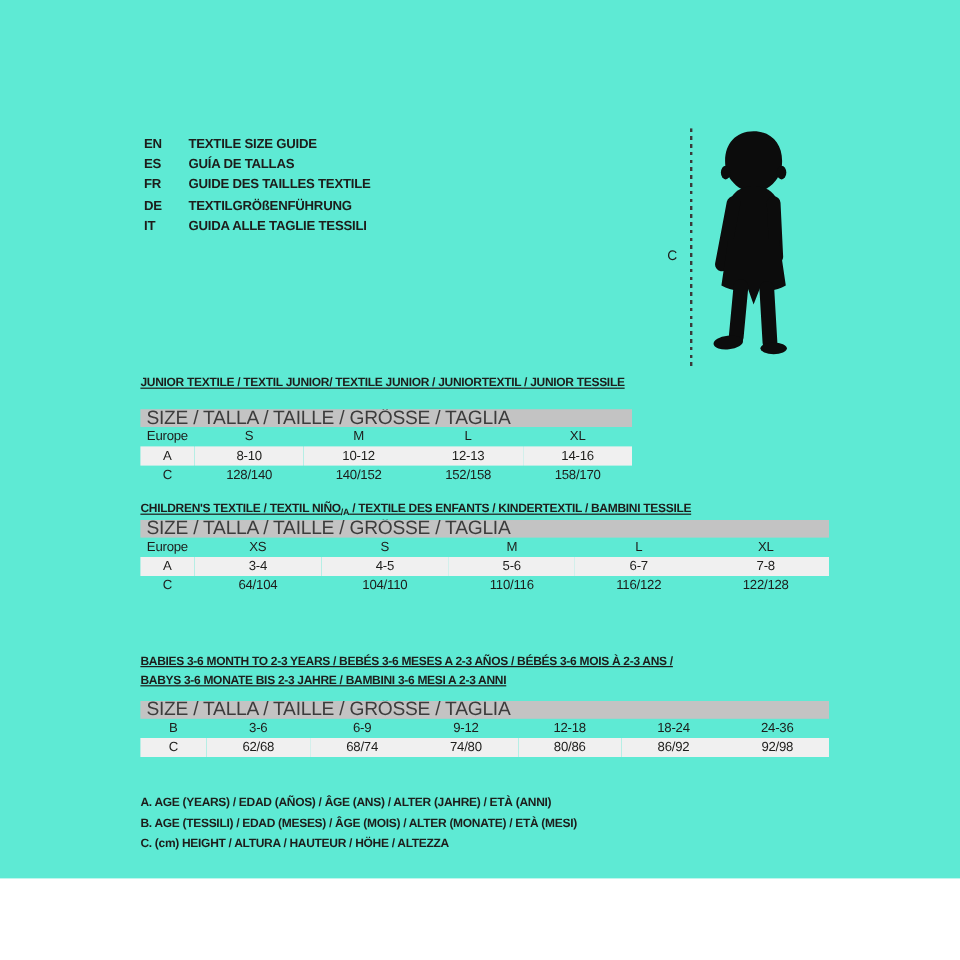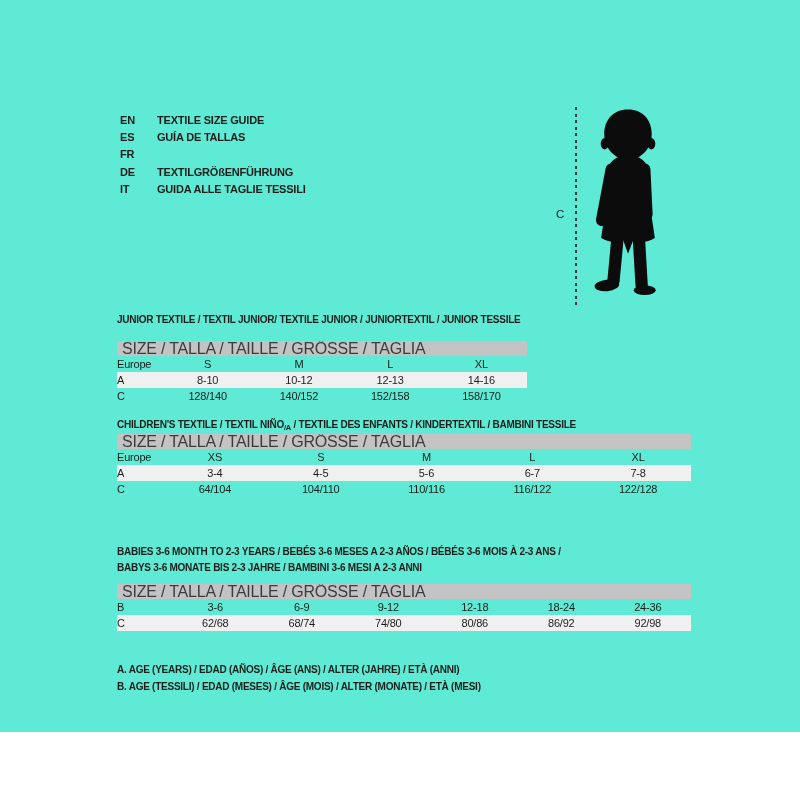--- a/index.html
+++ b/index.html
@@ -26,29 +26,29 @@
   }
   .measure-label { position: absolute; left: 556px; top: 208px; font-size: 11.5px; letter-spacing: -0.2px; }
   .silhouette { position: absolute; left: 584px; top: 106px; width: 88px; height: 204px; color: var(--silhouette, #0c0c0c); }
   .silhouette svg { width: 100%; height: 100%; display: block; }
 
   
   .tbl-block { position: absolute; }
   #t1 { left: 117px; top: 314px; width: 410px; }
   #t2 { left: 117px; top: 419px; width: 574px; }
   #t3 { left: 117px; top: 544px; width: 574px; }
-  .tbl-title { font-size: 10px; font-weight: bold; letter-spacing: -0.25px; line-height: 11px; white-space: nowrap; }
+  .tbl-title { font-size: 10px; font-weight: bold; letter-spacing: -0.25px; line-height: 11px; white-space: nowrap; text-decoration: underline; }
   #t1 .tbl-title { margin-bottom: 16px; }
   #t2 .tbl-title { margin-bottom: 1px; }
   #t3 .tbl-title { line-height: 16px; margin-bottom: 8px; }
   .sub { font-size: 7.5px; vertical-align: -2px; }
 
   table.size-table { width: 100%; border-collapse: collapse; table-layout: fixed; font-size: 11px; }
   .size-table td { height: 16px; padding: 0; text-align: center; vertical-align: middle; line-height: 16px; letter-spacing: -0.2px; white-space: nowrap; overflow: hidden; }
-  .size-table td.lbl { text-align: left; }
+  .size-table td.lbl { text-align: center; }
   .bar-row td { background: var(--bar_bg, #c3c3c3); text-align: left; padding-left: 5px; font-size: 16px; color: var(--bar_text, #3c3c3c); height: 15px; line-height: 15px; }
   tr.stripe { background: var(--stripe_bg, #f0f0f0); }
   col.c-label-4 { width: 45px; }
   col.c-label-5 { width: 45px; }
   col.c-label-6 { width: 55px; }
 
   
   .notes { position: absolute; left: 117px; top: 661px; font-size: 10px; font-weight: bold; letter-spacing: -0.25px; line-height: 17.2px; white-space: nowrap; }
 </style>
 </head>
@@ -60,20 +60,21 @@
     <div class="lang-row">
       <span class="lang-code">EN</span>
       <span class="lang-label">TEXTILE SIZE GUIDE</span>
     </div>
     <div class="lang-row">
       <span class="lang-code">ES</span>
       <span class="lang-label">GUÍA DE TALLAS</span>
     </div>
     <div class="lang-row">
       <span class="lang-code">FR</span>
+      <span class="lang-label">GUIDE DES TAILLES TEXTILE</span>
     </div>
     <div class="lang-row">
       <span class="lang-code">DE</span>
       <span class="lang-label">TEXTILGRÖßENFÜHRUNG</span>
     </div>
     <div class="lang-row">
       <span class="lang-code">IT</span>
       <span class="lang-label">GUIDA ALLE TAGLIE TESSILI</span>
     </div>
   </div>
@@ -225,15 +226,16 @@
           <td>86/92</td>
           <td>92/98</td>
         </tr>
       </tbody>
     </table>
   </div>
 
   <div class="notes">
     <div>A. AGE (YEARS) / EDAD (AÑOS) / ÂGE (ANS) / ALTER (JAHRE) / ETÀ (ANNI)</div>
     <div>B. AGE (TESSILI) / EDAD (MESES) / ÂGE (MOIS) / ALTER (MONATE) / ETÀ (MESI)</div>
+    <div>C. (cm) HEIGHT / ALTURA / HAUTEUR / HÖHE / ALTEZZA</div>
   </div>
 
 </div>
 
 </body></html>

